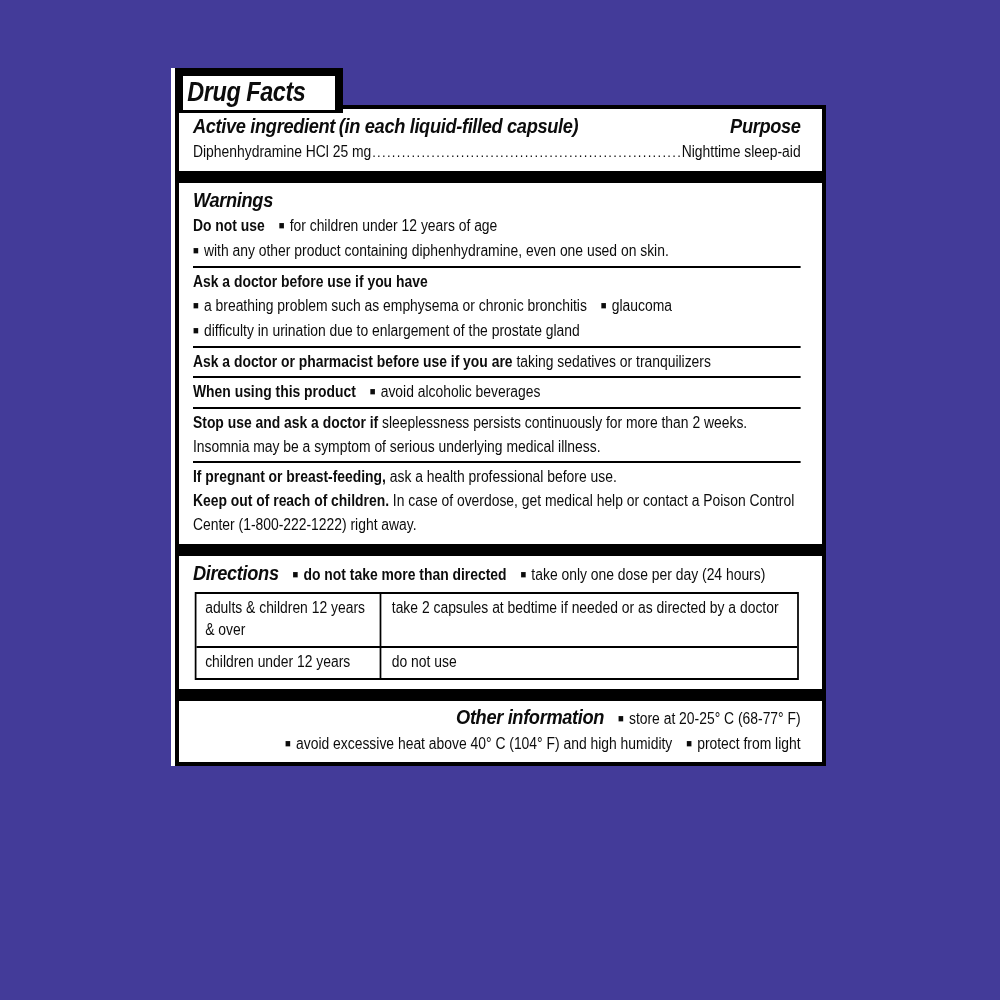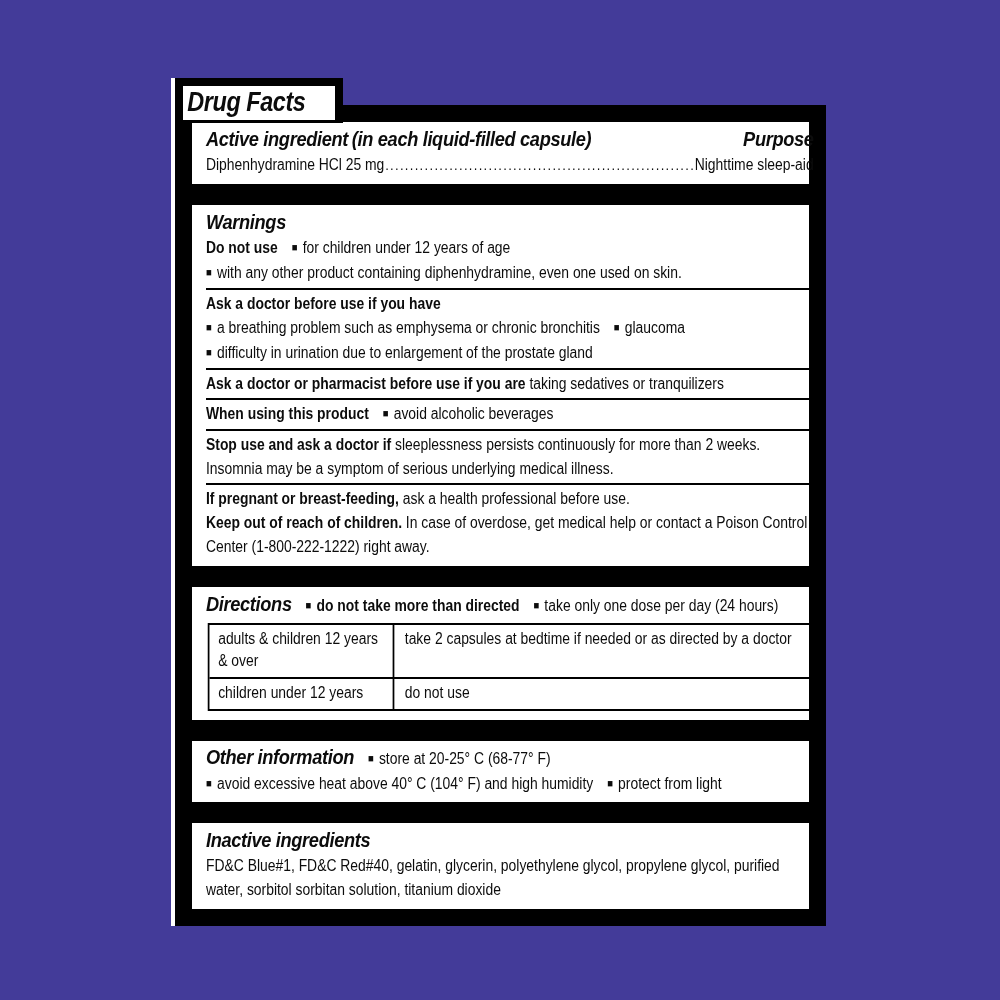--- a/index.html
+++ b/index.html
@@ -14,40 +14,39 @@
   .stage { position:absolute; inset:0; }
 
   
   .tab {
     position:absolute; left:175px; top:68px;
     width:168px; height:45px; box-sizing:border-box;
     background:#fff;
     border:8px solid #000; border-bottom-width:3px;
     box-shadow:-4px 0 0 0 #fff;
     z-index:3;
-    margin-top:10px;
   }
   .tab .condense { width:180px; }
   .h1 {
     font-size:27px; font-weight:bold; font-style:italic;
     line-height:32px; padding-left:5px; display:inline-block;
     letter-spacing:-0.5px;
   }
 
   
   .panel {
     position:absolute; left:175px; top:105px;
     width:651px; box-sizing:border-box;
-    background:#000; padding:17px;
+    background:#000; padding:4px;
     box-shadow:-4px 0 0 0 #fff;
-    display:flex; flex-direction:column; gap:21px;
+    display:flex; flex-direction:column; gap:12px;
     z-index:1;
   }
   .sec { background:#fff; padding:3px 0 7px 14px; }
-  .sec.tight { padding-top:2px; padding-bottom:5px; }
+  .sec.tight { padding-top:2px; padding-bottom:5px;text-align:right; }
 
   
   .condense { width:700px; transform:scaleX(0.868); transform-origin:0 0; }
 
   .h2 {
     font-size:21px; font-weight:bold; font-style:italic;
     line-height:28px; letter-spacing:-0.4px;
   }
   .body-line { font-size:16px; line-height:24px; }
   .b { font-weight:bold; }
@@ -190,22 +189,16 @@
       <div class="condense">
         <div>
           <span class="h2">Other information</span><span class="gap"></span><span class="body-line"><span class="sq"></span><span>store at 20-25° C (68-77° F)</span></span>
         </div>
         <div class="body-line">
           <span class="sq"></span><span>avoid excessive heat above 40° C (104° F) and high humidity</span><span class="gap"></span><span class="sq"></span><span>protect from light</span>
         </div>
       </div>
     </section>
 
-    <section class="sec">
-      <div class="condense">
-        <div class="h2">Inactive ingredients</div>
-        <div class="body-line">FD&amp;C Blue#1, FD&amp;C Red#40, gelatin, glycerin, polyethylene glycol, propylene glycol,  purified water, sorbitol sorbitan solution, titanium dioxide</div>
-      </div>
-    </section>
 
 
   </div>
 </div>
 
 </body></html>

